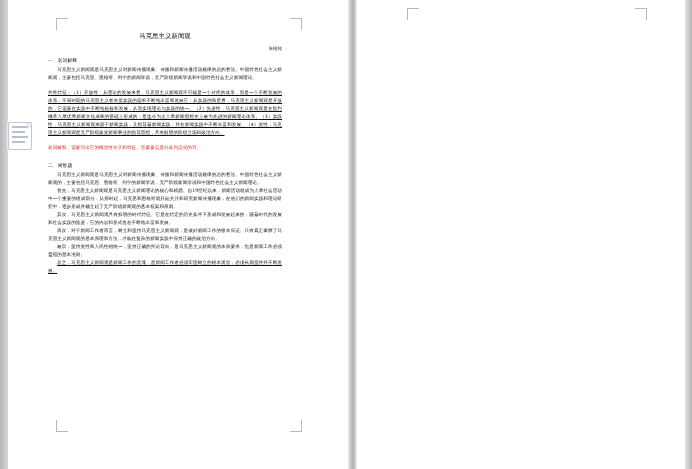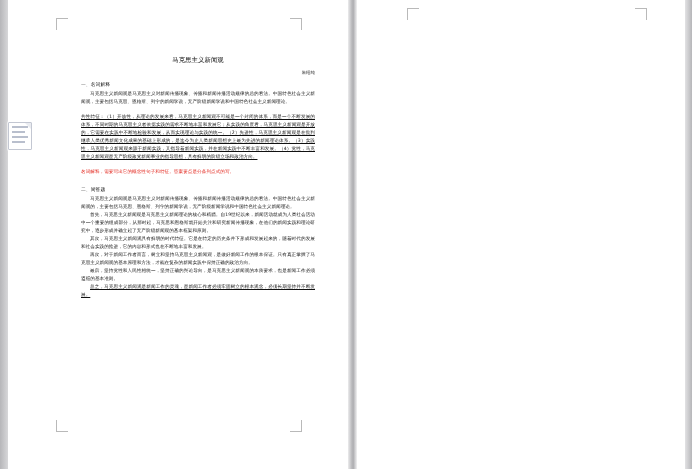--- a/index.html
+++ b/index.html
@@ -46,21 +46,21 @@
   
   .body{
     position:absolute;
     color:#111;
     font-size:4.6px;
     line-height:8.0px;
     text-align:justify;
     letter-spacing:.05px;
     font-family:"DejaVu Sans","Liberation Sans",sans-serif;
   }
-  .body.left{left:73px;top:30px;width:234px;margin-top:24px;}
+  .body.left{left:40px;top:30px;width:234px;}
 
   .title{
     text-align:center;font-size:6.4px;line-height:12px;
     color:#111;margin-bottom:2px;font-weight:400;
   }
   .byline{text-align:right;font-size:4.4px;line-height:9px;color:#222;margin-bottom:3px;}
   .head{font-size:4.8px;line-height:9px;margin:2px 0 1px 0;color:#111;}
   p{margin:0;}
   .ind{text-indent:9px;}
   .u{text-decoration:underline;text-decoration-thickness:.4px;text-underline-offset:1px;}

